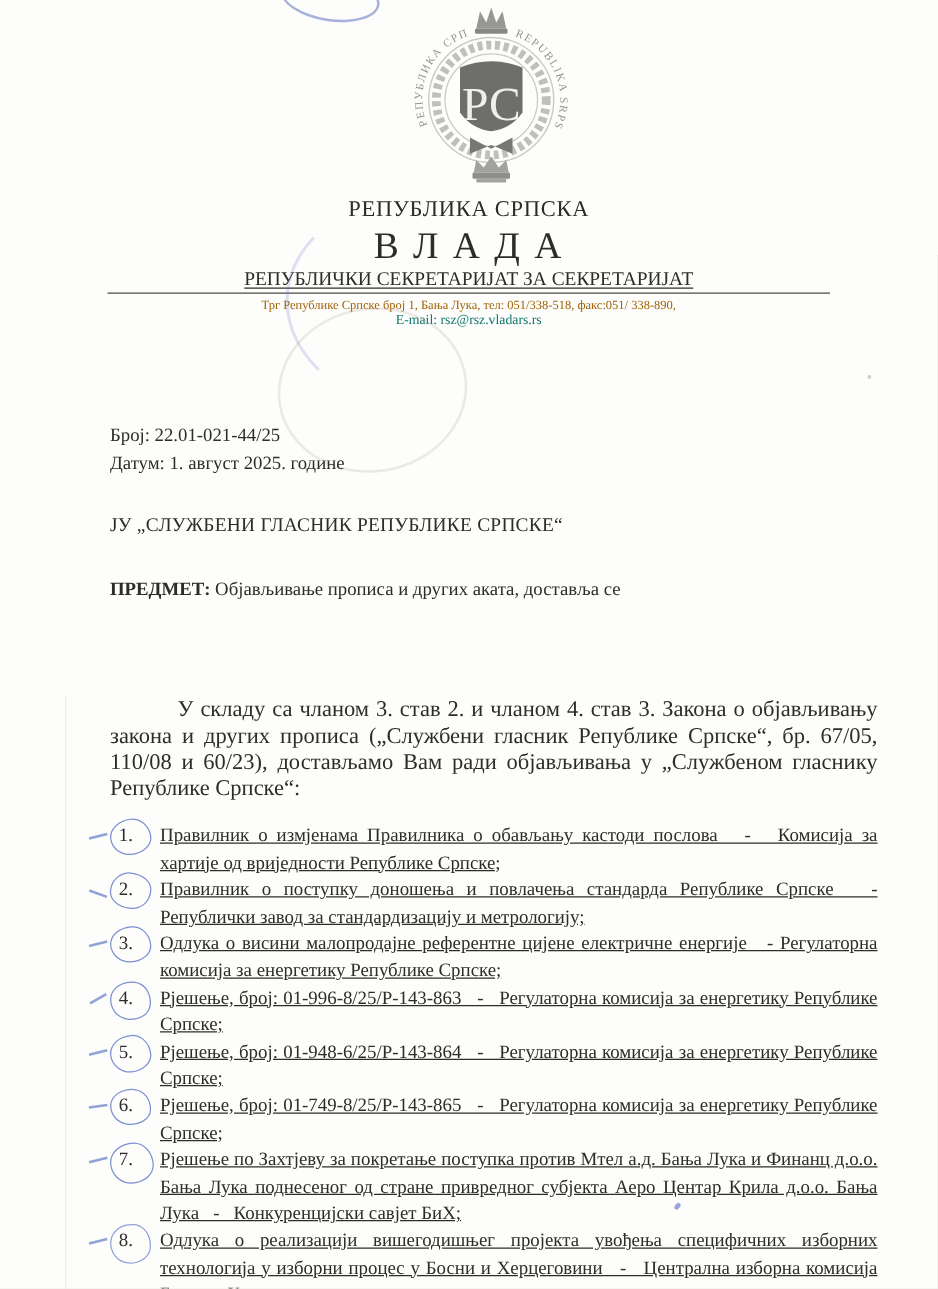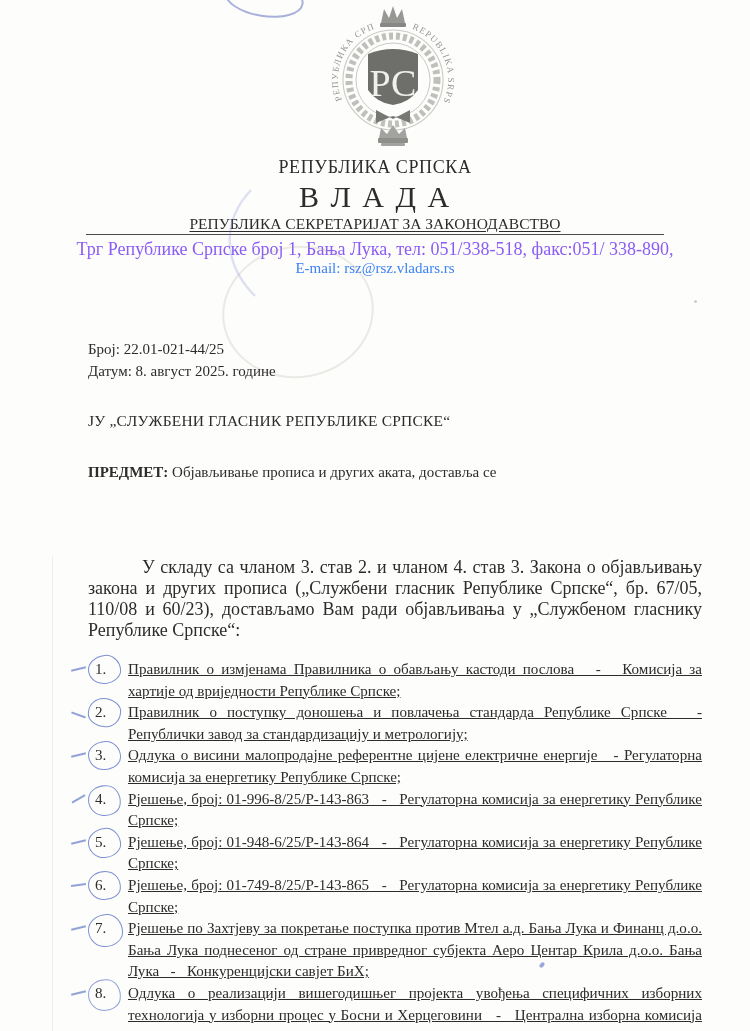--- a/index.html
+++ b/index.html
@@ -9,22 +9,22 @@
     font-family:"Liberation Serif","DejaVu Serif",serif;
     color:#2d2c2a;
   }
   
   .emblem{position:absolute;left:318px;top:2px;opacity:.92;}
   .header-text{position:absolute;top:157px;left:0;width:750px;text-align:center;}
   .hdr-country{font-size:18px;letter-spacing:.6px;}
   .hdr-gov{font-size:30px;letter-spacing:2px;margin-top:2px;}
   .hdr-dept-rule{width:578px;margin:1px auto 0;border-bottom:1.6px solid #4b4a48;padding-bottom:1px;}
   .hdr-dept{font-size:15.5px;text-decoration:underline;text-underline-offset:2px;}
-  .hdr-addr{font-size:18px;margin-top:4px;color:#8b5cf6;}
-  .hdr-email{font-size:15px;color:#3b82f6;}
+  .hdr-addr{font-size:10px;margin-top:4px;color:#a16207;}
+  .hdr-email{font-size:11px;color:#0f766e;}
   
   .body-block{position:absolute;top:338px;left:88px;width:614px;font-size:15px;}
   .meta-line{line-height:22px;}
   .recipient{margin-top:30px;font-weight:normal;font-size:15.5px;letter-spacing:.2px;}
   .subject{margin-top:34px;}
   .subject .lbl{font-weight:bold;}
   .intro{margin-top:76px;text-align:justify;text-indent:54px;line-height:21px;font-size:18px;}
   .items{margin-top:9px;}
   .item{display:flex;line-height:21.6px;font-size:15.1px;}
   .numwrap{width:40px;flex:none;position:relative;padding-left:7px;box-sizing:border-box;}
@@ -105,35 +105,35 @@
       <path d="M61,136 L63,126 L69,132 L75,123 L81,132 L87,126 L89,136 Z" fill="#9b9b98"></path>
       <rect x="60" y="136" width="30" height="5" fill="#858582" rx="1"></rect>
       <rect x="63" y="141" width="24" height="3" fill="#9b9b98" rx="1"></rect>
     </g>
   </svg>
 
   <div class="header-text">
     <div class="hdr-country">РЕПУБЛИКА СРПСКА</div>
     <div class="hdr-gov">В Л А Д А</div>
     <div class="hdr-dept-rule">
-      <span class="hdr-dept">РЕПУБЛИКА СЕКРЕТАРИЈАТ ЗА ЗАКОНОДАВСТВО</span>
+      <span class="hdr-dept">РЕПУБЛИЧКИ СЕКРЕТАРИЈАТ ЗА СЕКРЕТАРИЈАТ</span>
     </div>
     <div class="hdr-addr">Трг Републике Српске број 1, Бања Лука, тел: 051/338-518, факс:051/ 338-890,</div>
     <div class="hdr-email">E-mail: rsz@rsz.vladars.rs</div>
   </div>
 
   <svg class="pen-arc" width="70" height="115" viewBox="0 0 70 115">
     <path d="M38,4 C8,36 10,78 42,110" fill="none" stroke="rgba(92,110,198,.20)" stroke-width="2.4"></path>
   </svg>
 
   <div class="stamp-ghost"></div>
 
   <div class="body-block">
     <div class="meta-line">Број: 22.01-021-44/25</div>
-    <div class="meta-line">Датум: 8. август  2025. године</div>
+    <div class="meta-line">Датум: 1. август  2025. године</div>
 
     <div class="recipient">ЈУ „СЛУЖБЕНИ ГЛАСНИК РЕПУБЛИКЕ СРПСКЕ“</div>
 
     <div class="subject">
       <span class="lbl">ПРЕДМЕТ:</span><span> Објављивање прописа и других аката, доставља се</span>
     </div>
 
     <p class="intro">У складу са чланом 3. став 2. и чланом 4. став 3. Закона о објављивању закона и других прописа („Службени гласник Републике Српске“, бр. 67/05, 110/08 и 60/23), достављамо Вам ради објављивања у „Службеном гласнику Републике Српске“:</p>
 
     <div class="items">

